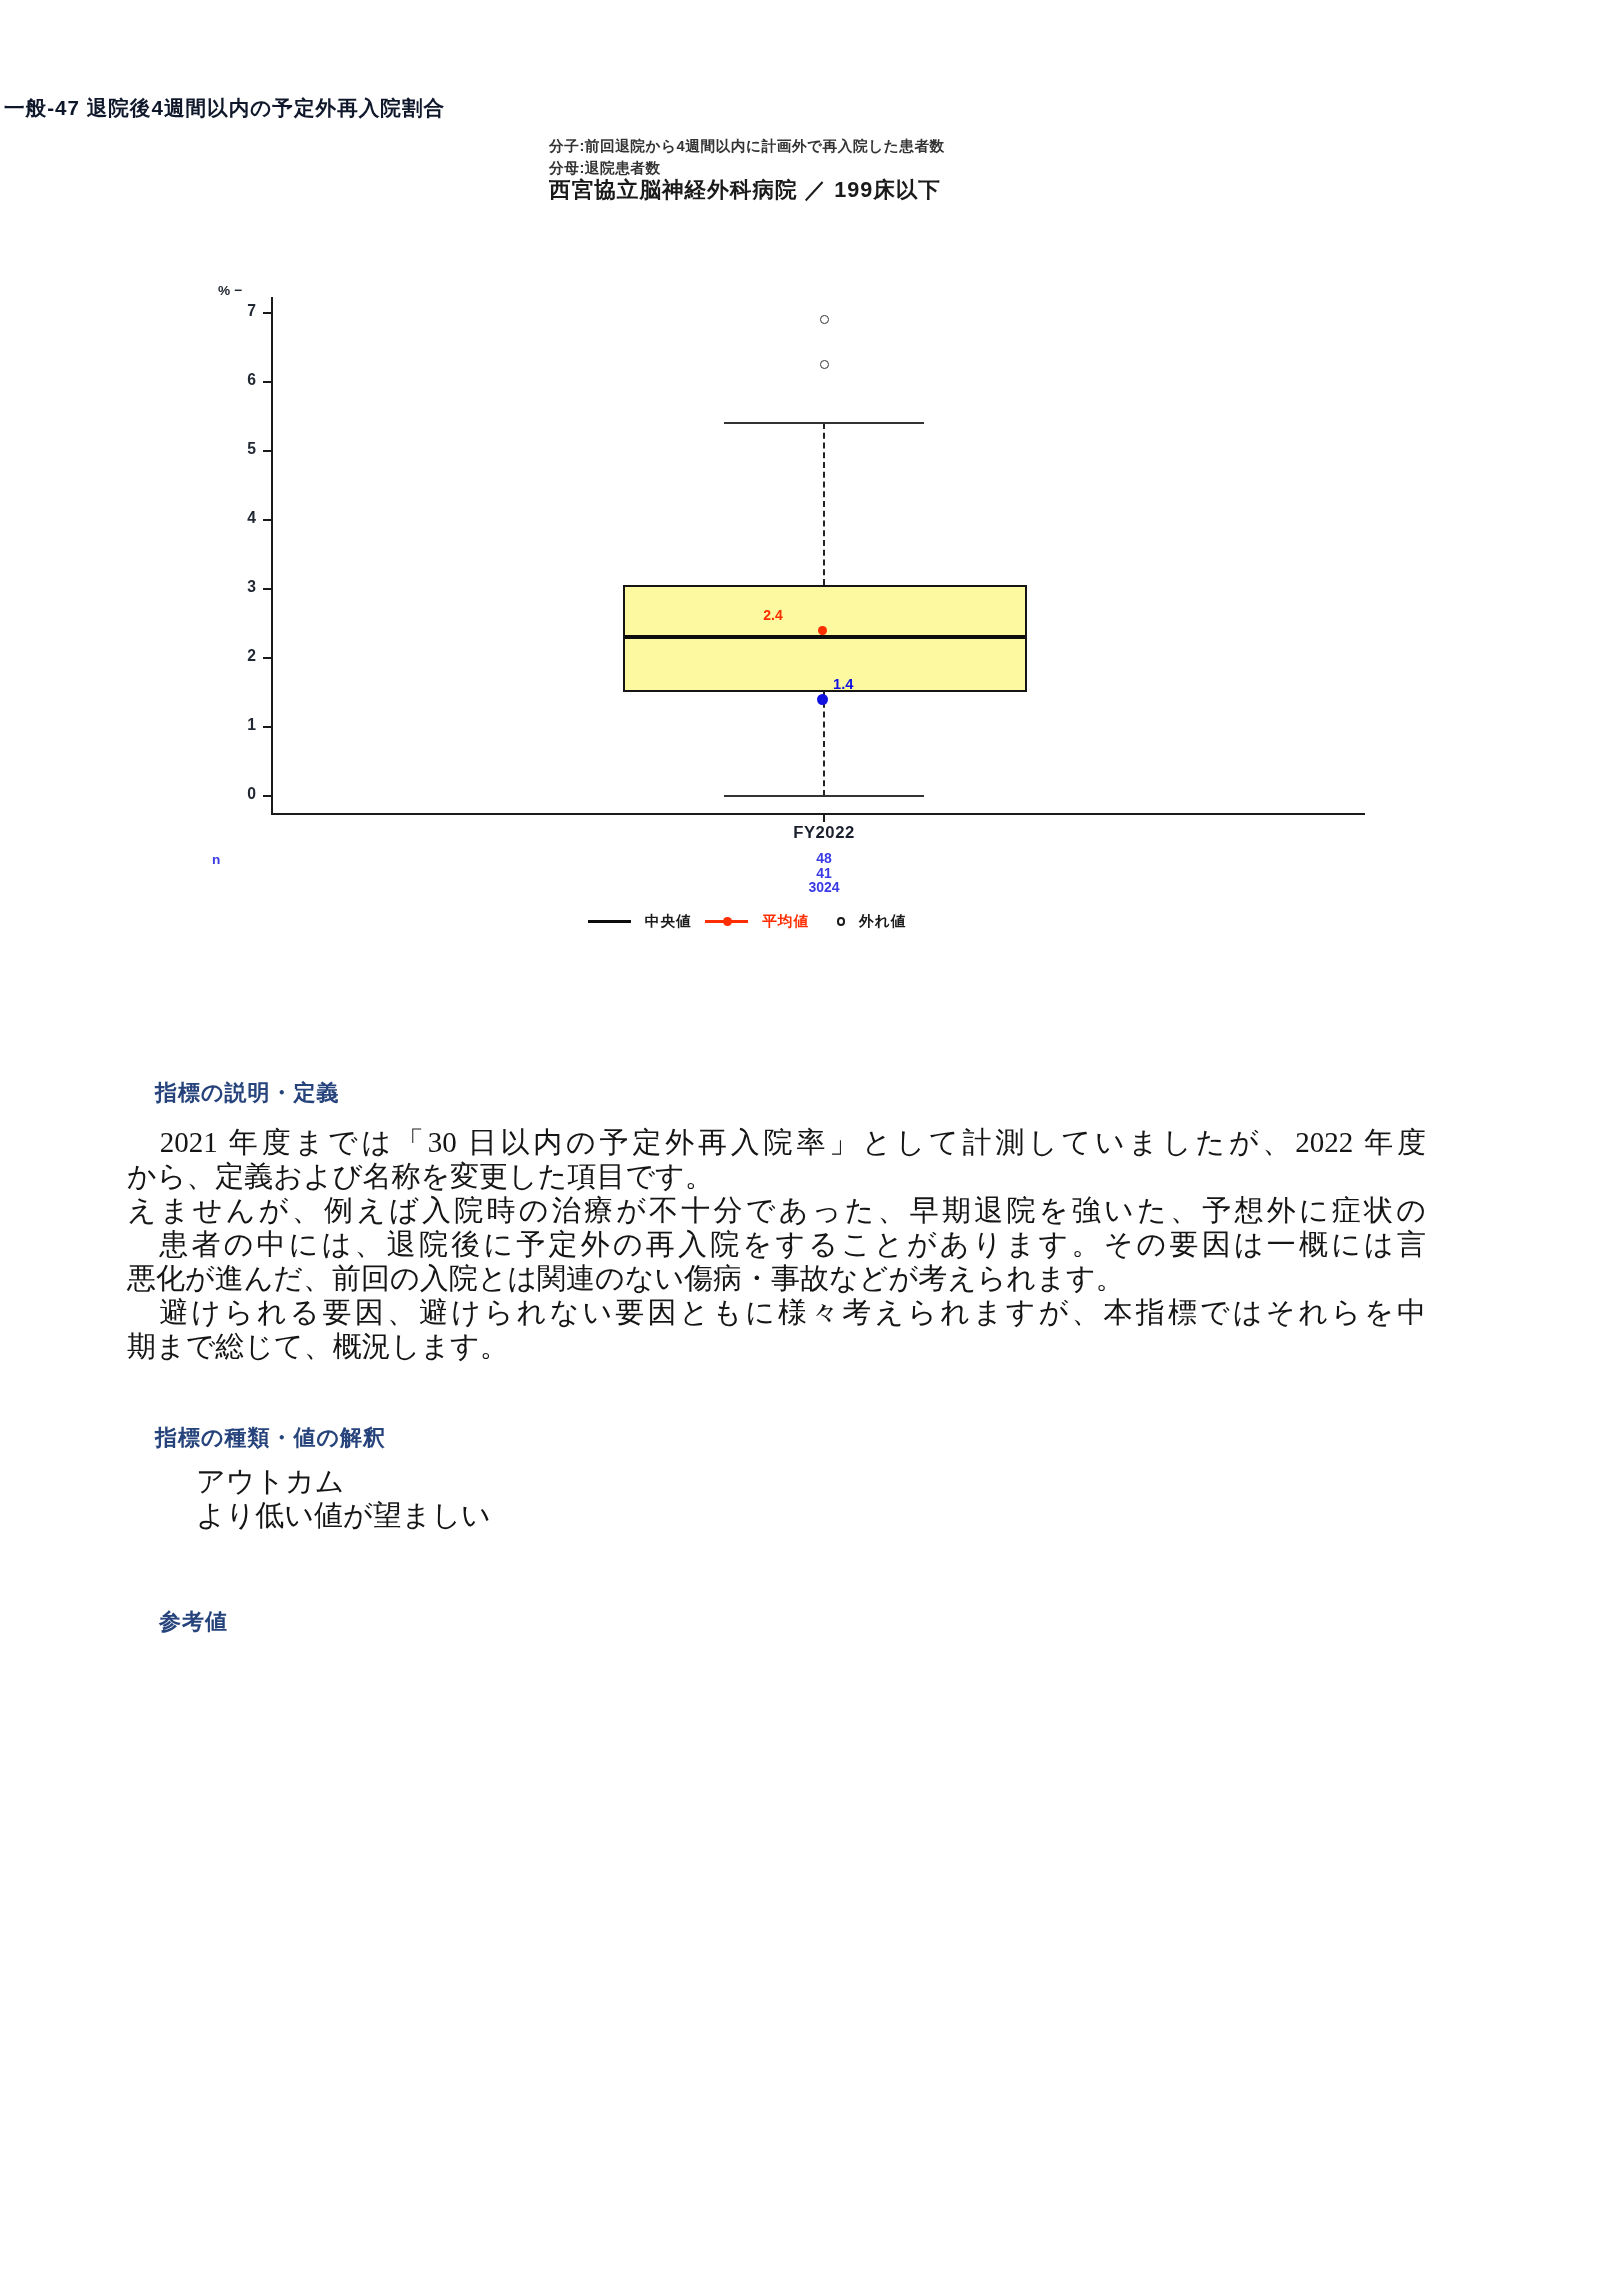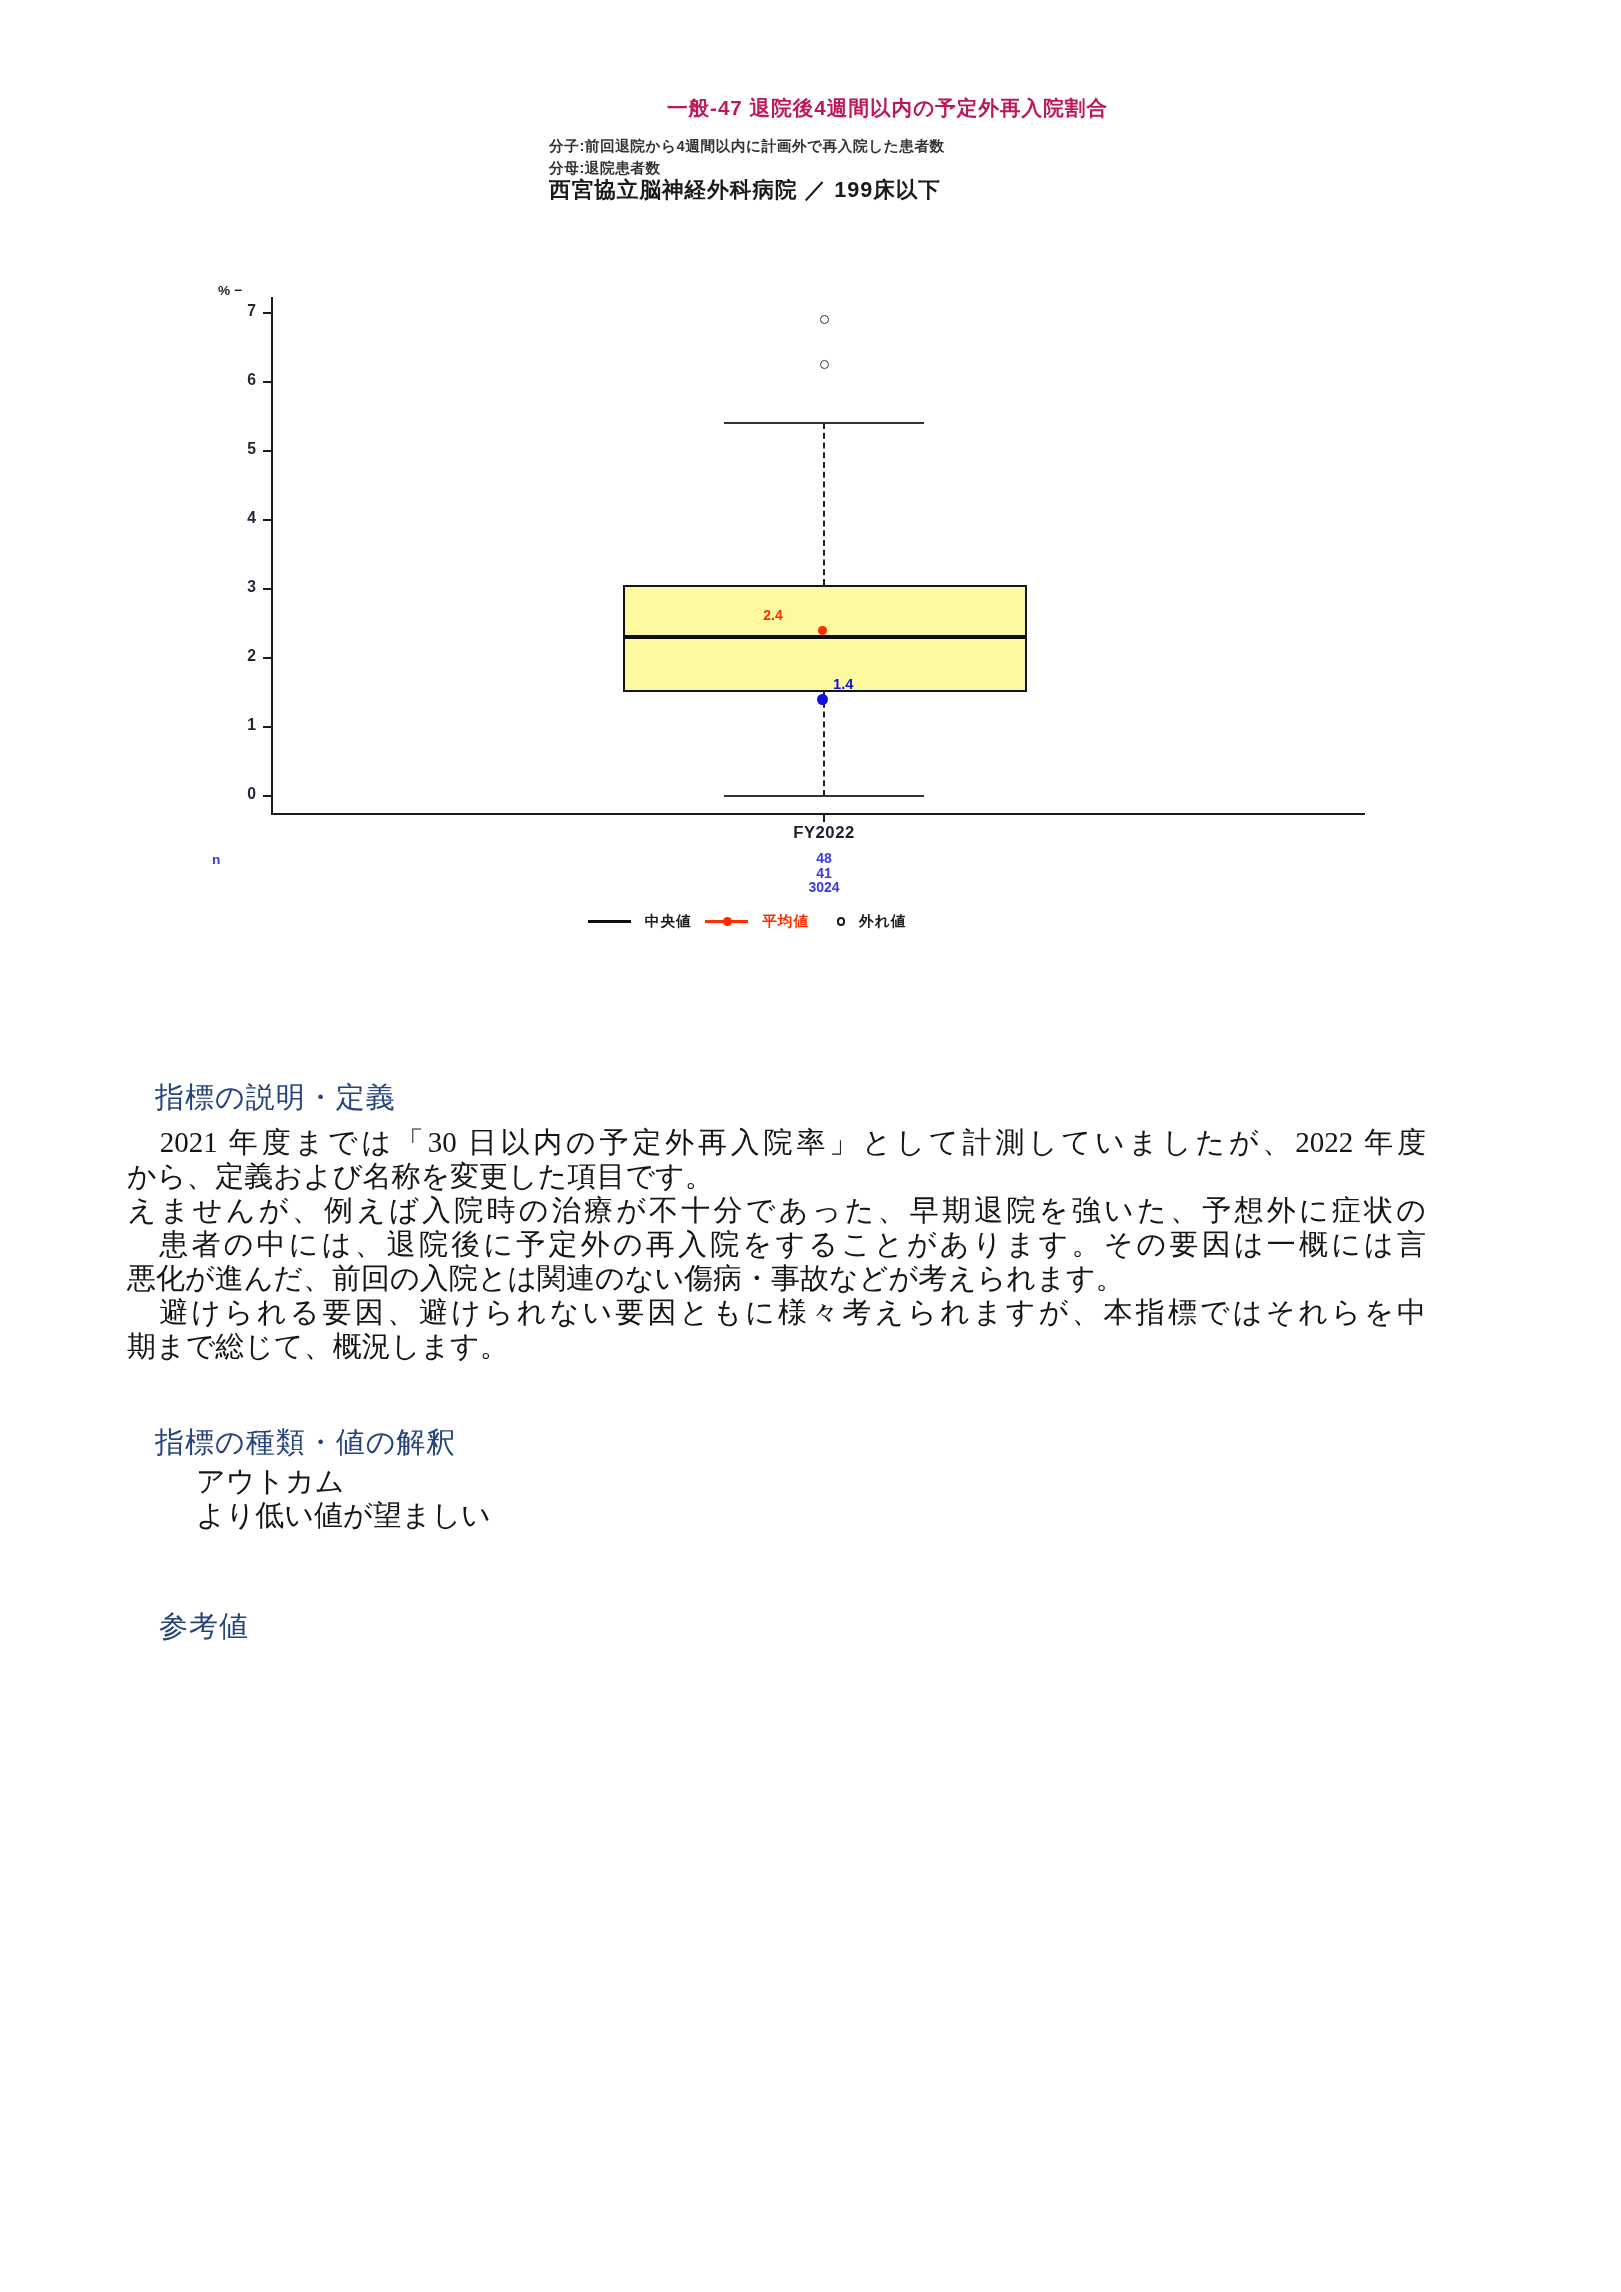--- a/index.html
+++ b/index.html
@@ -1,21 +1,21 @@
 <!DOCTYPE html>
 <html><head>
 <meta charset="utf-8">
 <style>
   html,body{margin:0;padding:0;background:#e8e8e8;}
   .page{position:relative;width:1621px;height:2293px;background:#ffffff;margin:0 auto;overflow:hidden;
         font-family:"Liberation Sans","DejaVu Sans",sans-serif;color:#111;}
   .abs{position:absolute;}
 
   
-  .chart-title{top:94px;left:10px;width:1098px;text-align:right;font-size:20.6px;font-weight:bold;color:#be185d;letter-spacing:1px;}
+  .chart-title{top:94px;left:4px;width:1098px;text-align:left;font-size:20.6px;font-weight:bold;color:#0f172a;letter-spacing:1px;}
   .chart-sub{top:136px;left:549px;font-size:14.7px;font-weight:bold;color:#333;line-height:21.6px;letter-spacing:0.5px;}
   .chart-hospital{top:175px;left:0;width:1490px;text-align:center;font-size:21.6px;font-weight:bold;color:#1a1a1a;letter-spacing:1px;}
 
   
   .y-axis{left:271px;top:297px;width:2px;height:517px;background:#1a1a1a;}
   .x-axis{left:271px;top:813px;width:1094px;height:2px;background:#1a1a1a;}
   .unit-label{left:218px;top:283px;font-size:13.7px;font-weight:bold;color:#222833;}
   .y-tick{position:absolute;left:263px;width:8.8px;height:2px;background:#1a1a1a;}
   .y-tick-label{position:absolute;left:223px;width:33px;text-align:right;font-size:15.7px;font-weight:bold;color:#222833;}
   .x-tick{left:823px;top:815px;width:2px;height:6.9px;background:#1a1a1a;}
@@ -38,21 +38,21 @@
   
   .legend{top:912px;left:588px;display:flex;align-items:center;gap:13.7px;}
   .legend .lbl{font-size:14.7px;font-weight:bold;color:#1a1a1a;letter-spacing:1px;}
   .sw-line{width:43px;height:2.9px;background:#0d0d0d;}
   .sw-meanline{position:relative;width:43px;height:2.9px;}
   .sw-meanline .d{position:absolute;left:17.6px;top:-2.9px;width:8.8px;height:8.8px;border-radius:50%;}
   .sw-circle{width:8.8px;height:8.8px;border:2px solid #1a1a1a;border-radius:50%;box-sizing:border-box;margin-left:13.7px;}
   .legend .red-lbl{color:#ff2e00;}
 
   
-  .sec-heading{font-size:29px;font-weight:normal;letter-spacing:1px;font-family:"Liberation Sans","DejaVu Sans",sans-serif;}
+  .sec-heading{font-size:22px;font-weight:bold;letter-spacing:1px;font-family:"Liberation Sans","DejaVu Sans",sans-serif;}
   .body-wrap{font-family:"Liberation Serif","DejaVu Serif",serif;}
   .body-line{width:1299px;font-size:29px;line-height:34px;color:#151515;text-align:left;white-space:nowrap;}
   .jfull{white-space:normal;text-align:justify;text-align-last:justify;}
   .sec2-lines .body-line,.sec3-lines .body-line{line-height:34px;width:auto;}
   .citation{font-family:"Liberation Serif","DejaVu Serif",serif;font-size:28px;letter-spacing:0.5px;}
 </style>
 </head>
 <body>
 
 <div class="page">

